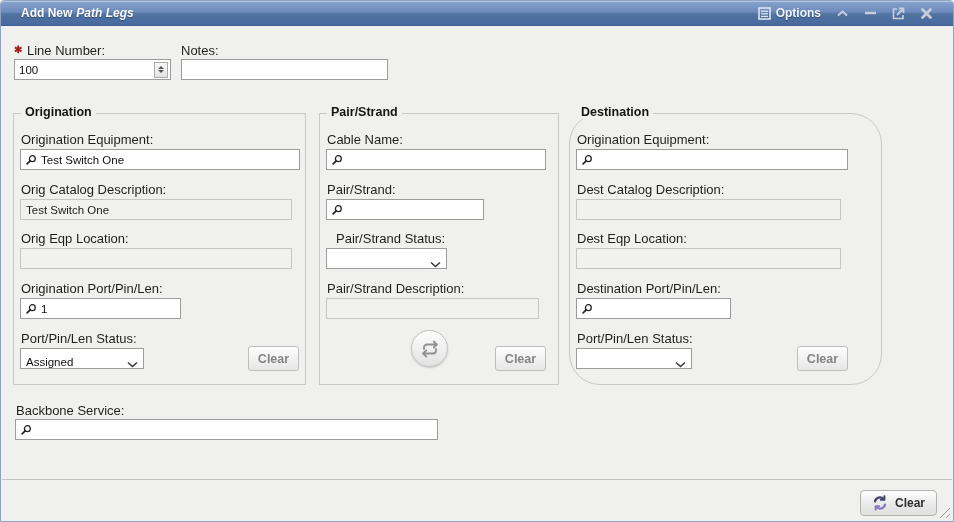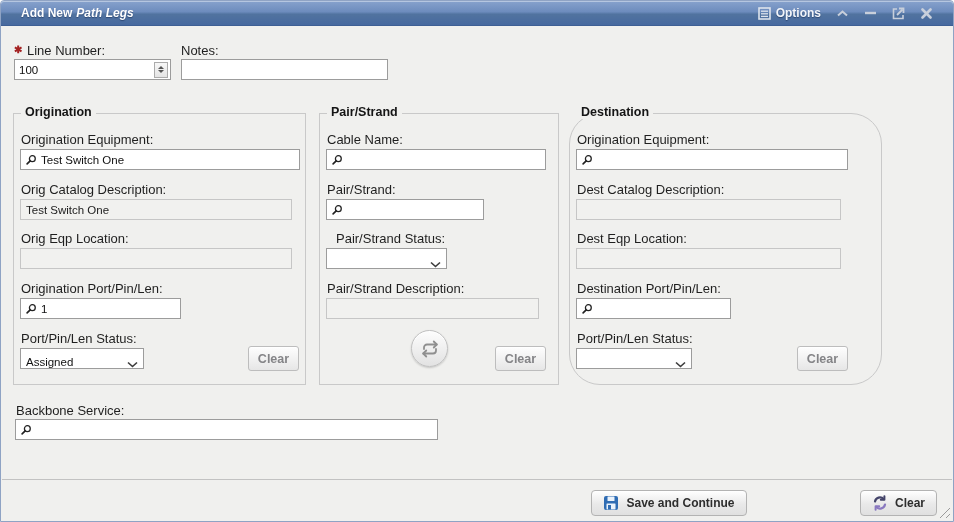--- a/index.html
+++ b/index.html
@@ -265,31 +265,20 @@
       <svg width="12" height="12" viewBox="0 0 16 16">
           <circle cx="9.8" cy="6.2" r="3.9" fill="none" stroke="#222" stroke-width="1.7"></circle>
           <line x1="2.8" y1="13.2" x2="6.9" y2="9.1" stroke="#222" stroke-width="2.2" stroke-linecap="round"></line>
         </svg>
     </span>
     <input value="" style="">
   </div>
 
   <div class="divider"></div>
 
-  <div class="btn-footer" style="left:590px;top:489px;width:156px;height:26px;">
-    <span>
-      <svg width="16" height="16" viewBox="0 0 16 16">
-        <rect x="1" y="1" width="14" height="14" rx="2" fill="#2f6cb3"></rect>
-        <rect x="4.5" y="1.5" width="7" height="4.5" rx="0.5" fill="#eaf2fb"></rect>
-        <rect x="3.5" y="8.5" width="9" height="6" rx="0.5" fill="#eaf2fb"></rect>
-        <rect x="5" y="10" width="3" height="4.5" fill="#2f6cb3"></rect>
-      </svg>
-    </span>
-    <span>Save and Continue</span>
-  </div>
 
 
   <div class="btn-footer" style="left:859px;top:489px;width:77px;height:26px;">
     <span>
       <svg width="16" height="16" viewBox="0 0 16 16" fill="none" stroke-linecap="round" stroke-linejoin="round">
         <path d="M3 6.5a5 5 0 0 1 8.6-2.4" stroke="#44446a" stroke-width="2.2"></path>
         <polyline points="12.4 1.2 12.4 4.8 8.8 4.8" stroke="#44446a" stroke-width="2"></polyline>
         <path d="M13 9.5a5 5 0 0 1-8.6 2.4" stroke="#8a79c0" stroke-width="2.2"></path>
         <polyline points="3.6 14.8 3.6 11.2 7.2 11.2" stroke="#8a79c0" stroke-width="2"></polyline>
       </svg>

